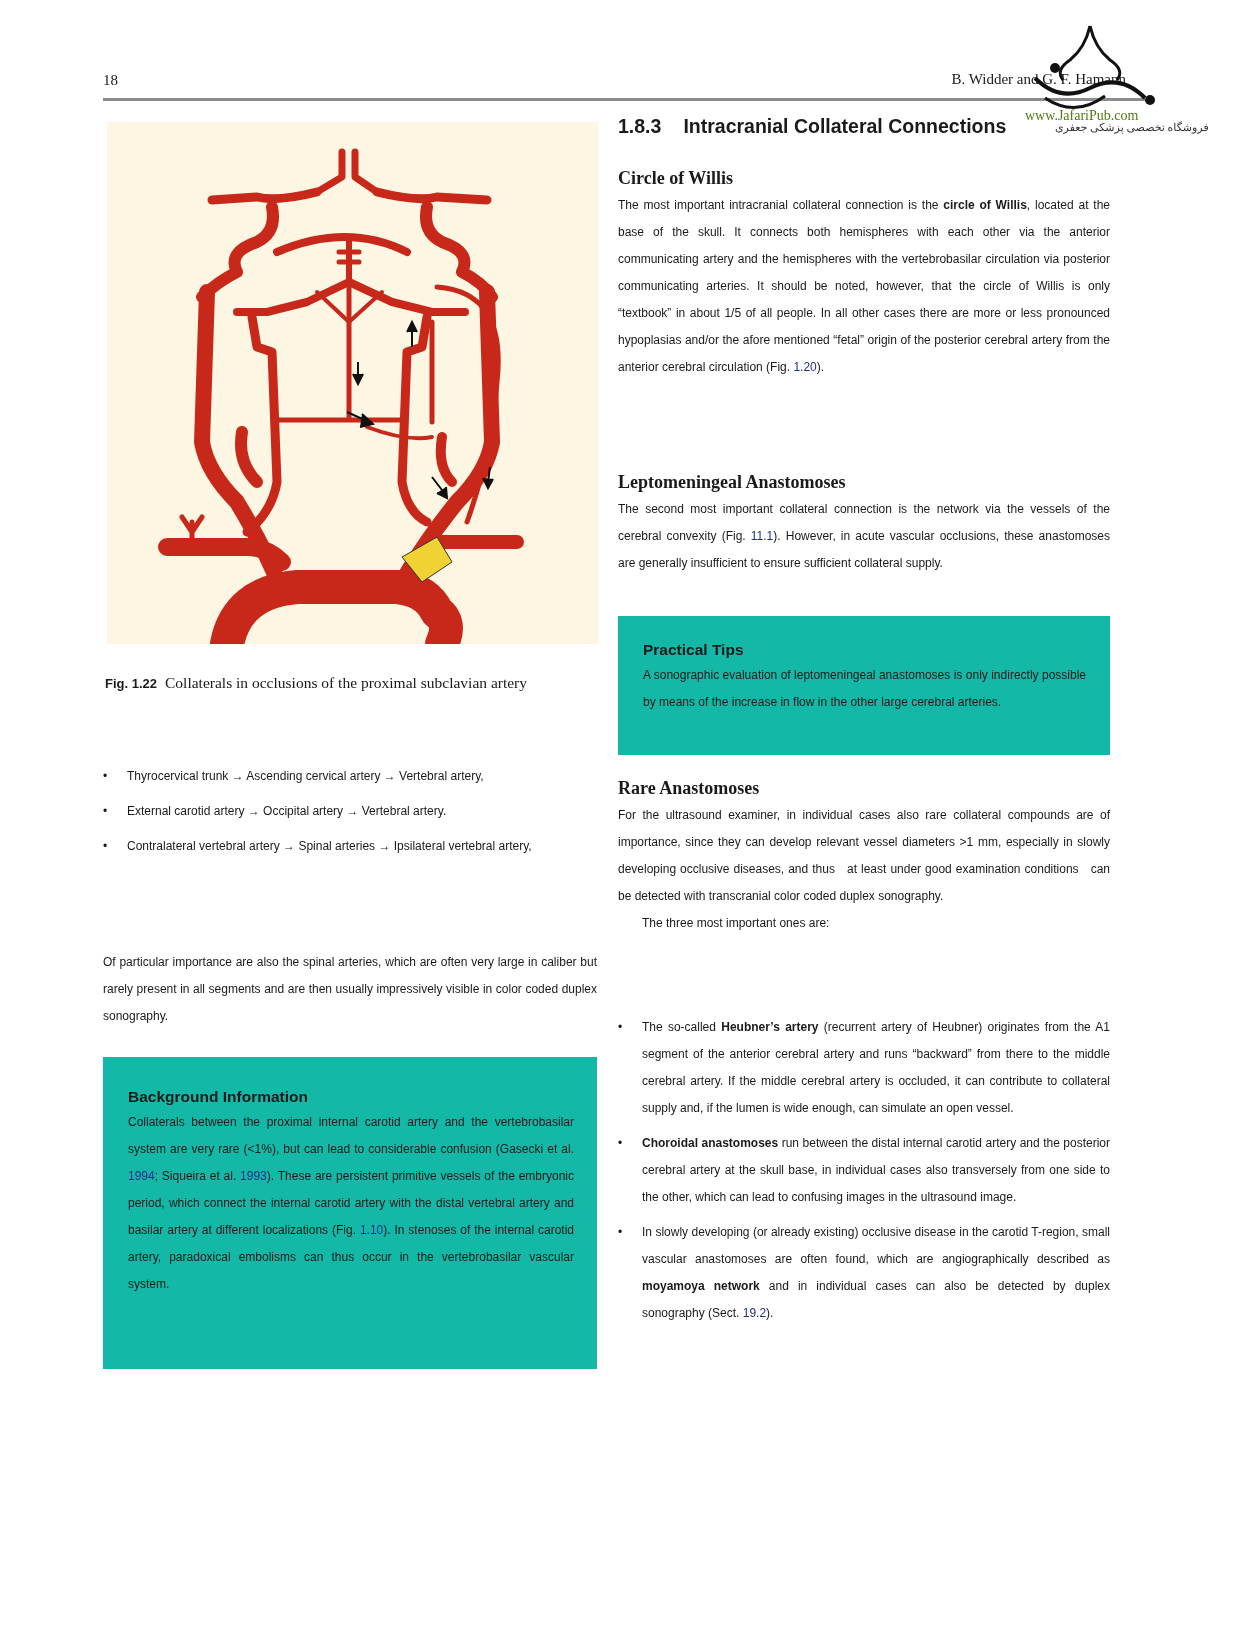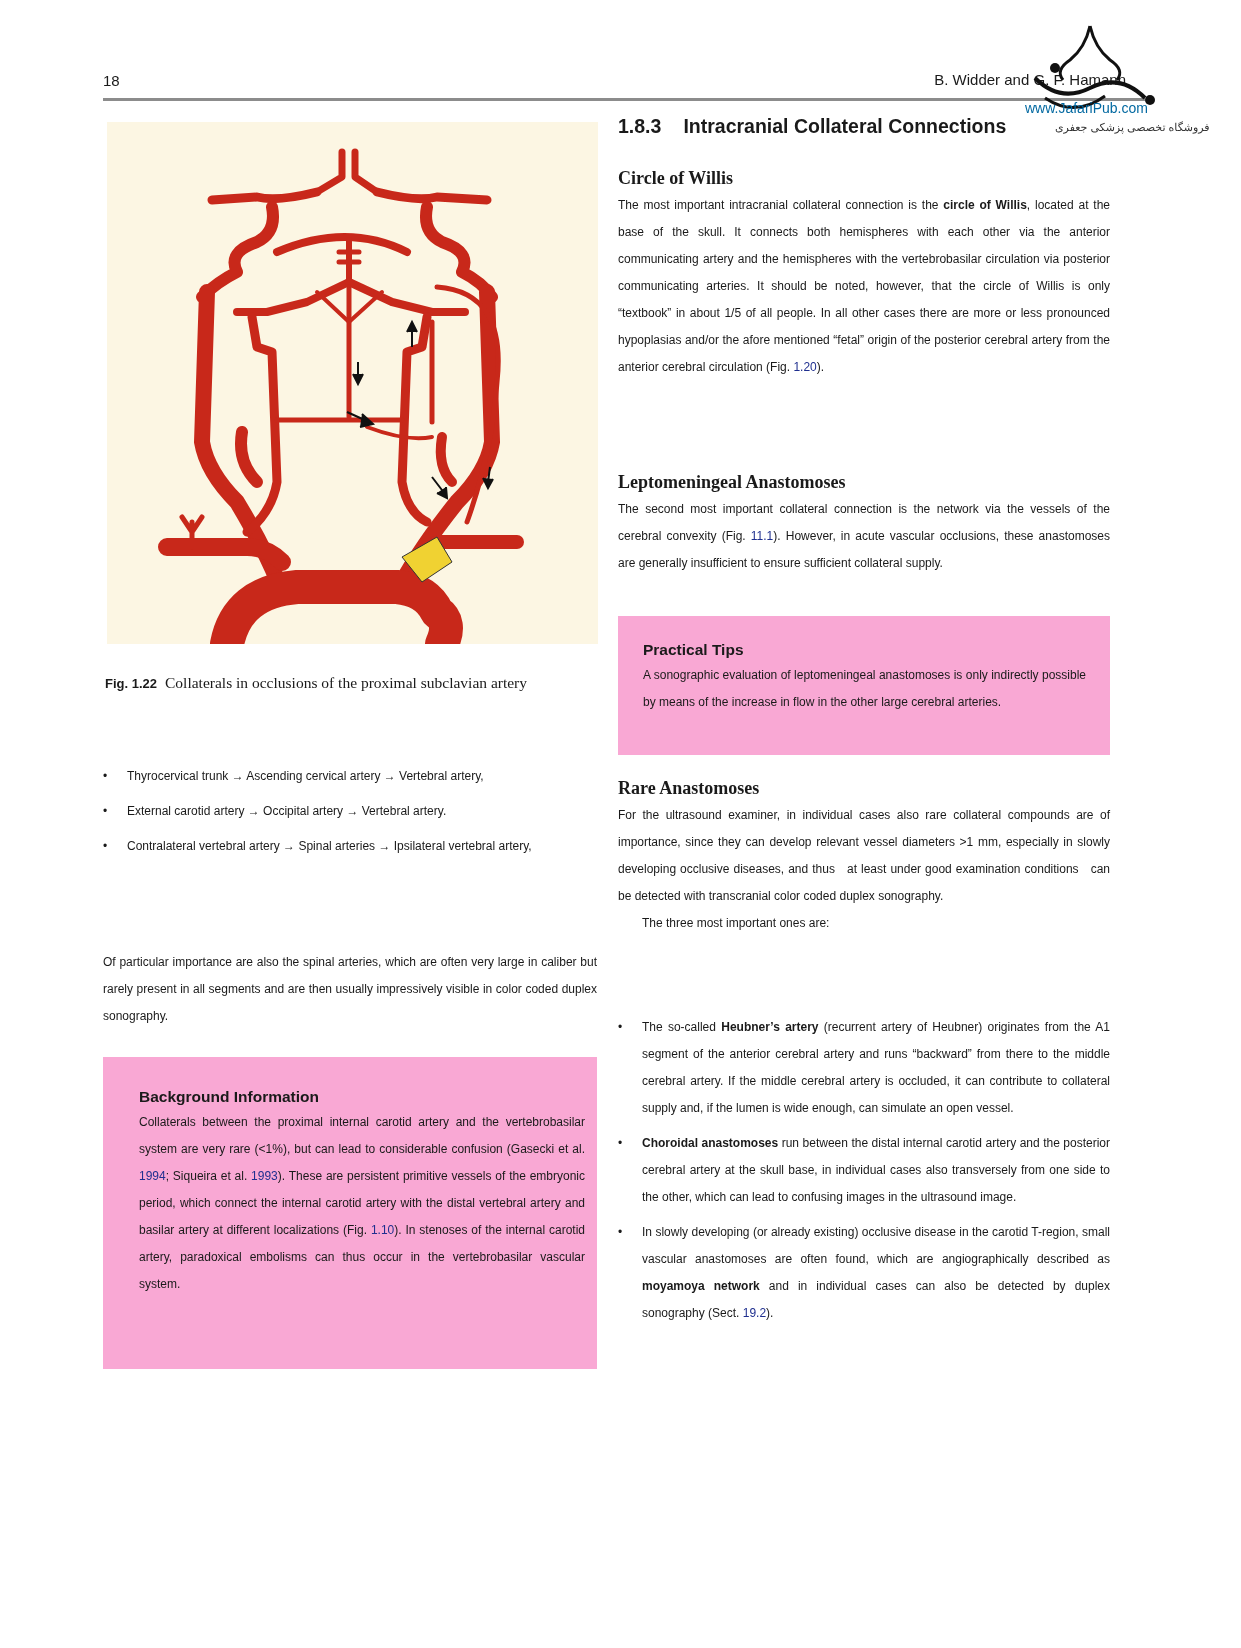--- a/index.html
+++ b/index.html
@@ -1,48 +1,48 @@
 <!DOCTYPE html>
 <html><head>
 <meta charset="utf-8">
 <style>
   html, body { margin: 0; padding: 0; background: #ffffff; }
   body { width: 1241px; height: 1648px; position: relative; overflow: hidden; color: #1a1a1a; }
   .serif { font-family: "Liberation Serif", "DejaVu Serif", serif; }
-  .sans { font-family: Liberation Sans, sans-serif; }
+  .sans { font-family: Liberation Serif, serif; }
 
   #page-number { position: absolute; left: 103px; top: 72px; font-size: 15px; }
   #running-head { position: absolute; right: 115px; top: 71px; font-size: 15px; }
   #header-rule { position: absolute; left: 103px; top: 98px; width: 1042px; height: 3px; background: #8c8c8c; }
 
   #watermark { position: absolute; left: 1015px; top: 18px; width: 150px; height: 115px; }
-  #watermark-url { position: absolute; left: 1025px; top: 100px; font-size: 14px; color: #0369a1; }
+  #watermark-url { position: absolute; left: 1025px; top: 108px; font-size: 14px; color: #4d7c0f; }
   #watermark-fa { position: absolute; left: 1055px; top: 121px; font-size: 11px; color: #333; direction: rtl; }
 
   #figure { position: absolute; left: 107px; top: 122px; width: 491px; height: 522px; background: #fcf6e3; overflow: hidden; }
   #figure svg { width: 100%; height: 100%; }
 
   #fig-caption { position: absolute; left: 105px; top: 674px; width: 495px; font-size: 15.5px; }
   #fig-caption .lbl { font-family: "Liberation Sans", "DejaVu Sans", sans-serif; font-weight: bold; font-size: 13px; margin-right: 8px; }
 
   .body-text { font-family: Liberation Sans, sans-serif; font-size: 12px; line-height: 27px; text-align: justify; }
   .heading { font-family: "Liberation Serif", "DejaVu Serif", serif; font-weight: bold; font-size: 18px; line-height: 25.6px; }
   .link { color: #1f2f8f; }
 
   ul.bullets { list-style: none; margin: 0; padding: 0; }
   ul.bullets li { position: relative; padding-left: 24px; margin-top: 8px; }
   ul.bullets li::before { content: "•"; position: absolute; left: 0; top: 0; }
 
   #left-bullets { position: absolute; left: 103px; top: 755px; width: 494px; }
   #left-para { position: absolute; left: 103px; top: 949px; width: 494px; }
 
-  .box { position: absolute; background: #f9a8d4; }
+  .box { position: absolute; background: #14b8a6; }
   .box-title { font-family: "Liberation Sans", "DejaVu Sans", sans-serif; font-weight: bold; font-size: 15.5px; line-height: 24px; }
   #bg-box { left: 103px; top: 1057px; width: 494px; height: 312px; }
-  #bg-box .inner { position: absolute; left: 36px; top: 28px; width: 446px; }
+  #bg-box .inner { position: absolute; left: 25px; top: 28px; width: 446px; }
 
   #section-title { position: absolute; left: 618px; top: 115px; font-family: "Liberation Sans", "DejaVu Sans", sans-serif; font-weight: bold; font-size: 19.5px; }
   #section-title .num { margin-right: 22px; }
 
   #cow { position: absolute; left: 618px; top: 166px; width: 492px; }
   #lepto { position: absolute; left: 618px; top: 470px; width: 492px; }
   #tips-box { left: 618px; top: 616px; width: 492px; height: 139px; }
   #tips-box .inner { position: absolute; left: 25px; top: 22px; width: 443px; }
   #rare { position: absolute; left: 618px; top: 776px; width: 492px; }
   #rare .indent { text-indent: 24px; }

